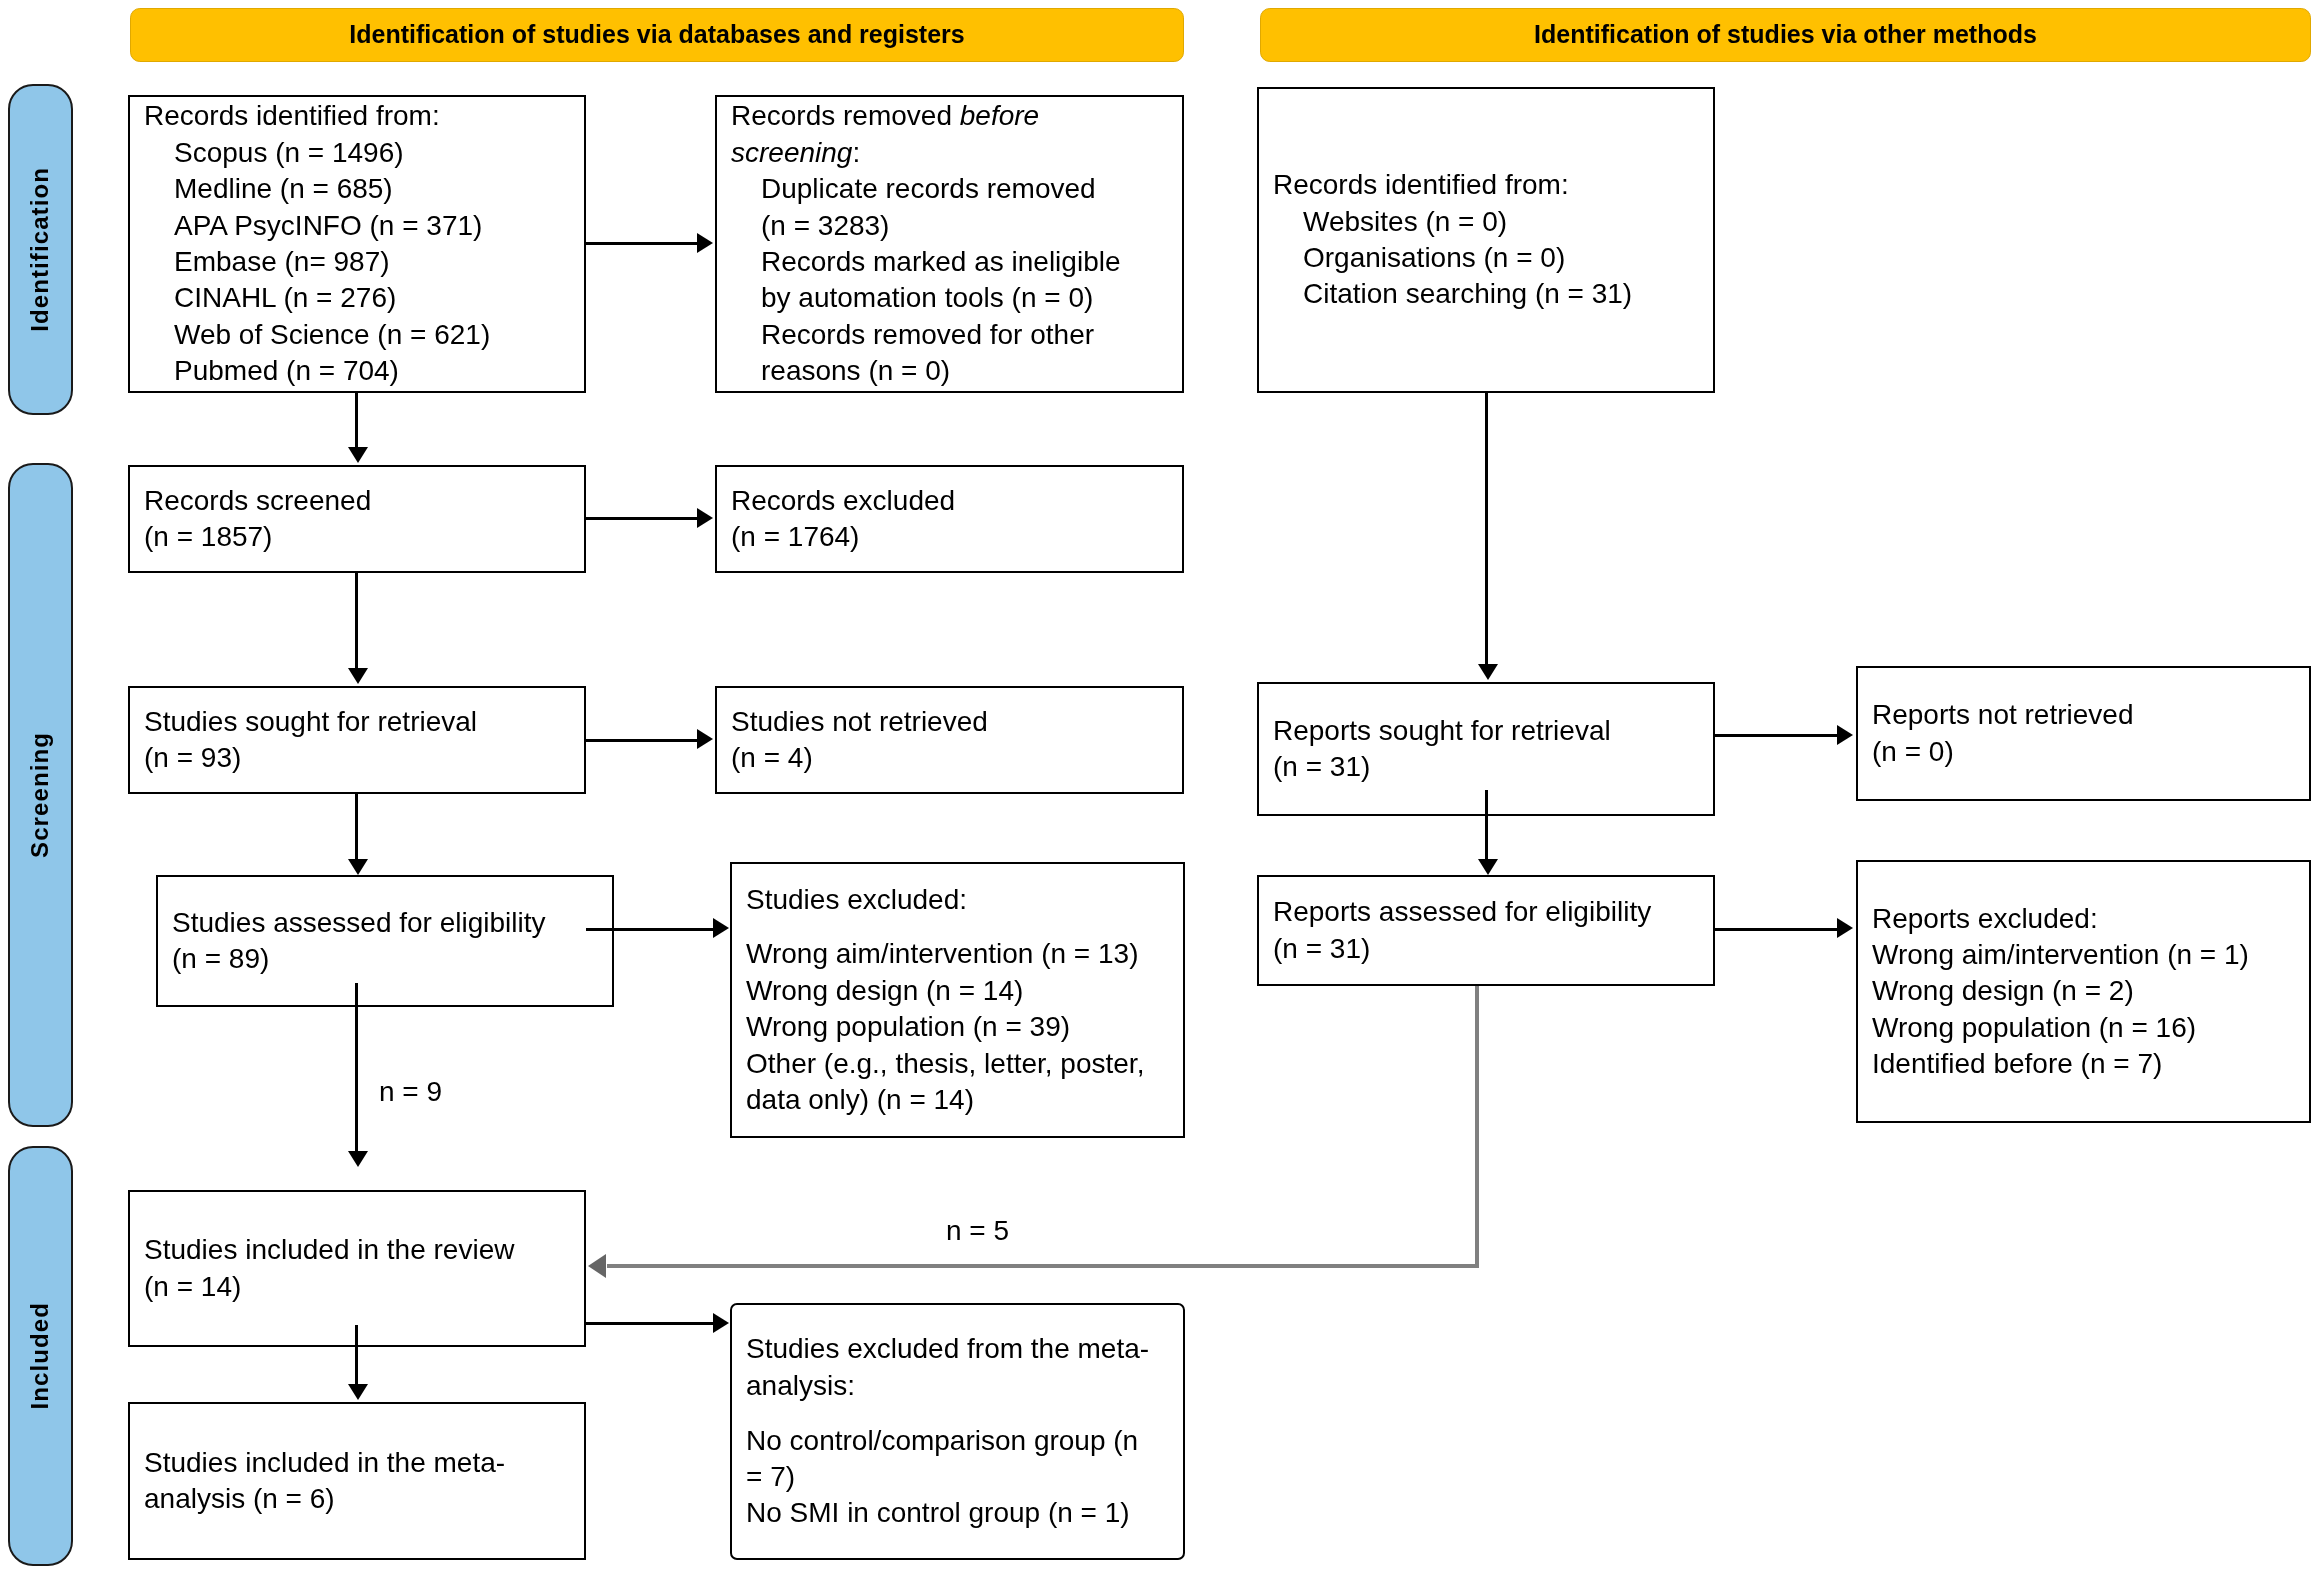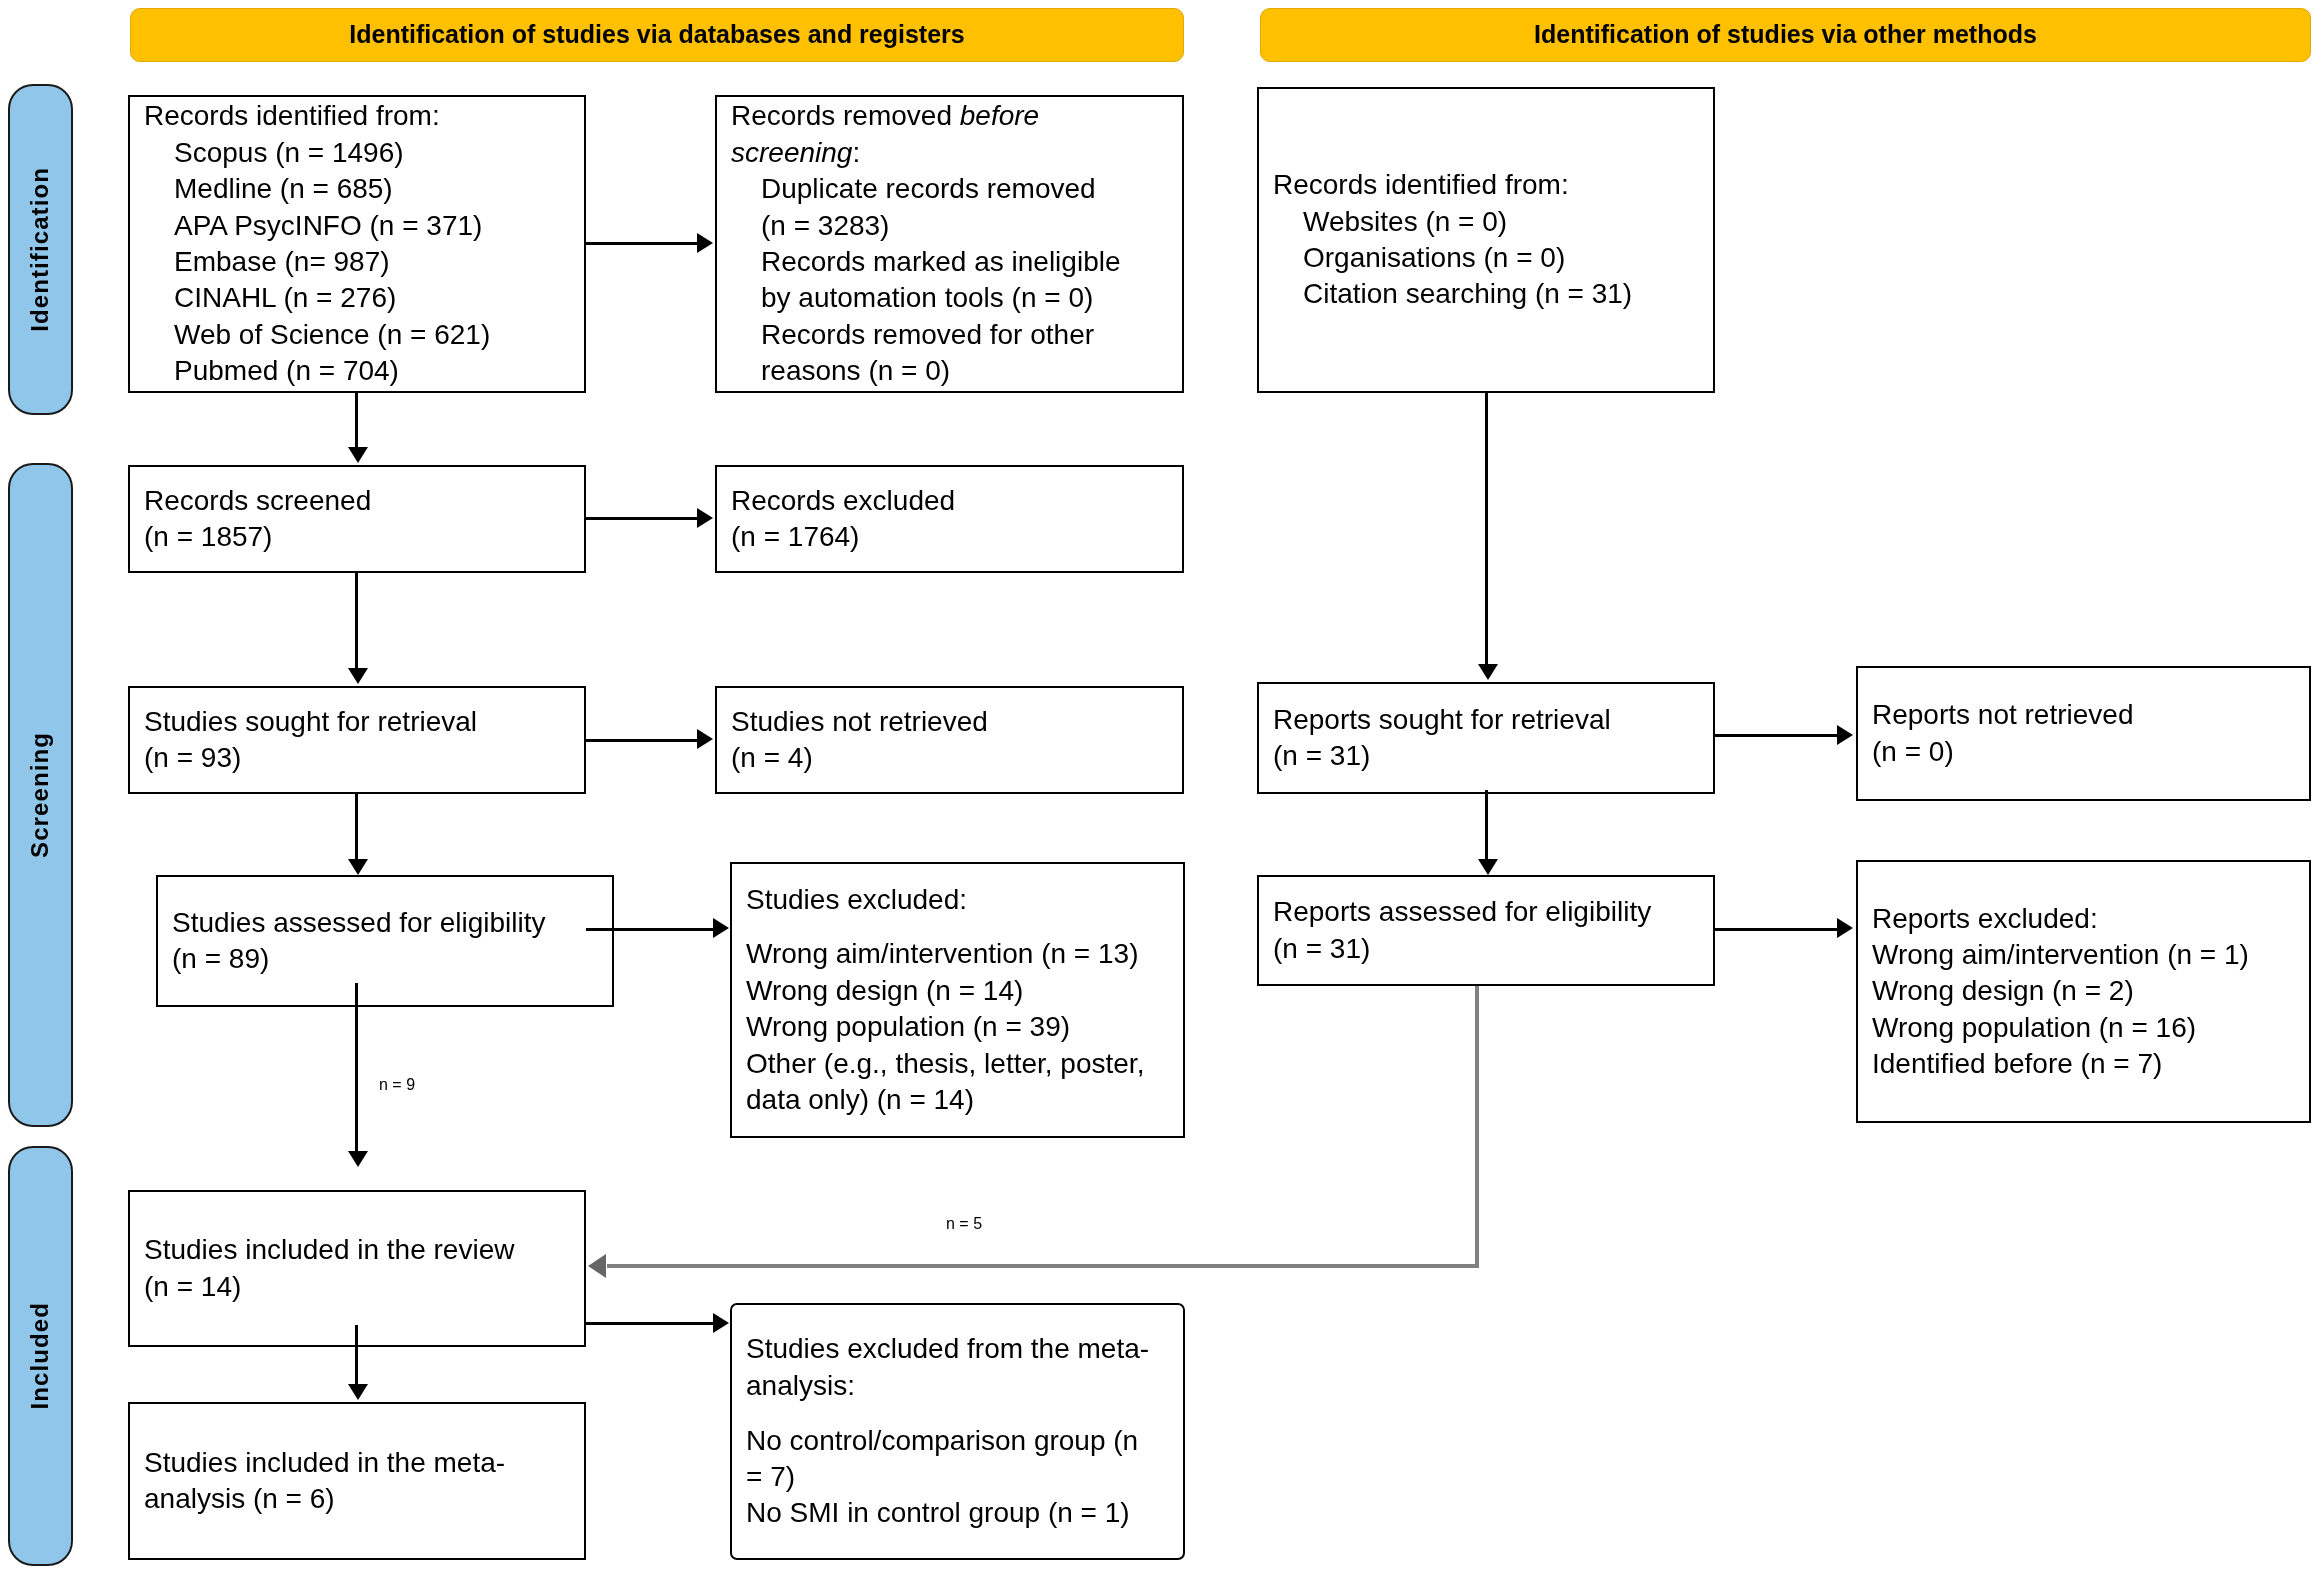--- a/index.html
+++ b/index.html
@@ -102,21 +102,21 @@
   .arrow-d {
     position: absolute;
     width: 0; height: 0;
     border-left: 10.8px solid transparent;
     border-right: 10.8px solid transparent;
     border-top: 16.3px solid #000000;
   }
 
   .edge-label {
     position: absolute;
-    font-size: 16px;
+    font-size: 28px;
     color: #000000;
     white-space: nowrap;
   }
 </style>
 </head>
 <body>
 
 <div id="stage">
 
   <div class="phase" style="left:7.6px; top:84px; width:65px; height:331px;">
@@ -249,21 +249,21 @@
   <div class="box" style="left:1257px; top:87px; width:458px; height:306px;">
     <span class="ln">Records identified from:</span>
     <span class="ln indent">Websites (n = 0)</span>
     <span class="ln indent">Organisations (n = 0)</span>
     <span class="ln indent">Citation searching (n = 31)</span>
   </div>
 
   <div class="vline" style="left:1485px; top:393px; height:271px;"></div>
   <div class="arrow-d" style="left:1478px; top:664px;"></div>
 
-  <div class="box" style="left:1257px; top:682px; width:458px; height:112px;">
+  <div class="box" style="left:1257px; top:682px; width:458px; height:134px;">
     <span class="ln">Reports sought for retrieval</span>
     <span class="ln">(n = 31)</span>
   </div>
 
   <div class="box" style="left:1856px; top:666px; width:455px; height:135px;">
     <span class="ln">Reports not retrieved</span>
     <span class="ln">(n = 0)</span>
   </div>
 
   <div class="hline" style="left:1715px; top:734px; width:122px;"></div>

